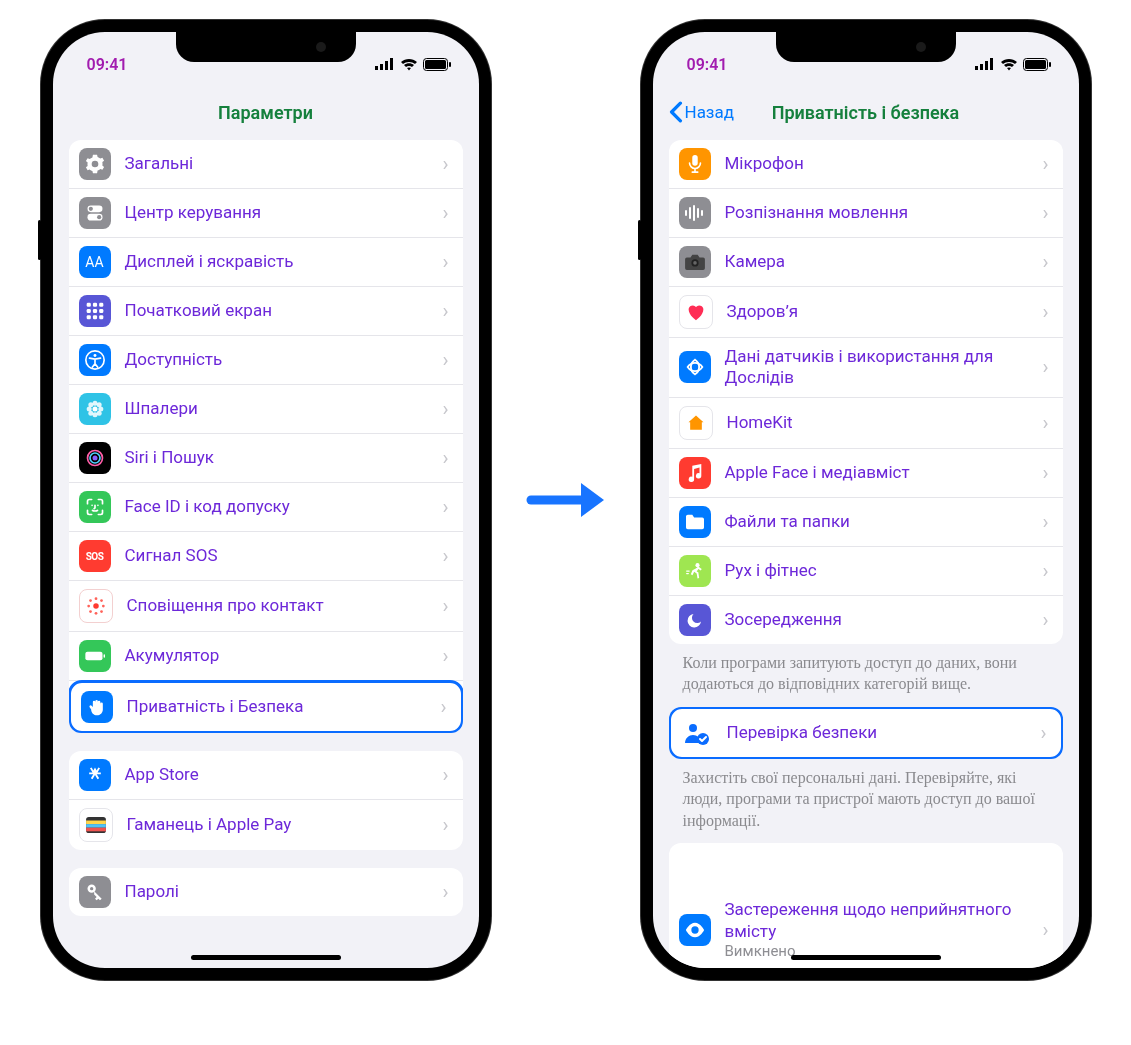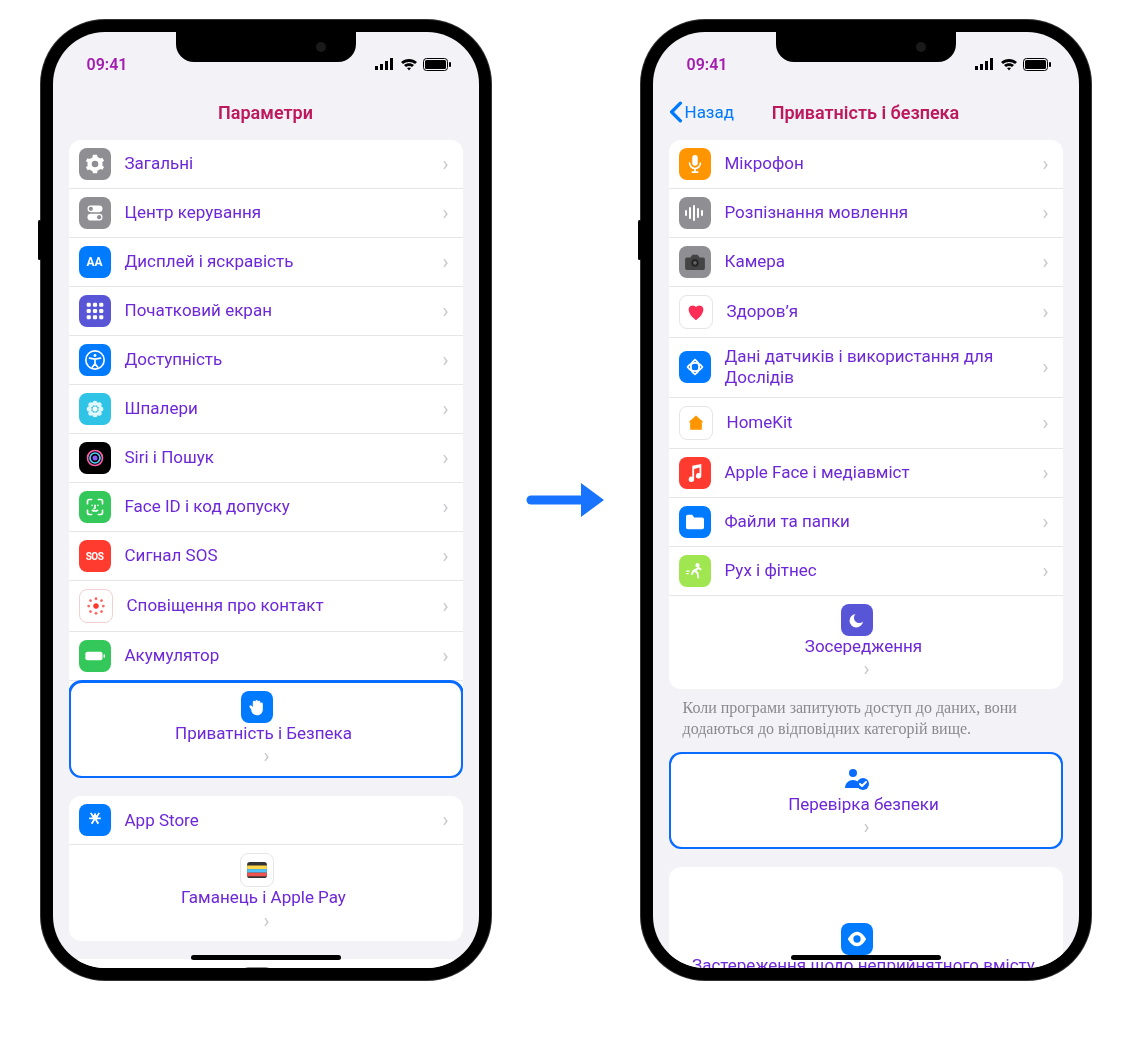--- a/index.html
+++ b/index.html
@@ -61,21 +61,21 @@
   .status-icons { display:flex; align-items:center; gap:5px; }
   .nav-bar {
     padding: 6px 16px 10px;
     display: flex;
     align-items: center;
     position: relative;
     min-height: 36px;
   }
   .nav-title {
     position: absolute; left:0; right:0; text-align:center;
-    font-size: 18px; font-weight: 600; color:#be185d;
+    font-size: 18px; font-weight: 600; color:#15803d;
     pointer-events:none;
   }
   .back-btn {
     display:flex; align-items:center; color:#007aff; font-size:17px; gap:2px; z-index:2;
   }
   .content {
     flex:1; overflow:hidden; padding: 0 16px 8px;
   }
   .group {
     background:#fff;
@@ -84,21 +84,21 @@
     overflow: hidden;
   }
   .row {
     display:flex; align-items:center;
     padding: 8px 14px 8px 10px;
     min-height: 46px;
     border-bottom: 1px solid #e5e5ea;
     position: relative;
     box-sizing: border-box;
   }
-  .row:last-child { border-bottom:none;flex-direction:column; }
+  .row:last-child { border-bottom:none; }
   .row.highlight {
     border: 3px solid #0a6cff;
     border-radius: 14px;
     margin: -1px;
     z-index: 2;
   }
   .icon-box {
     width: 32px; height: 32px; border-radius: 8px;
     display:flex; align-items:center; justify-content:center;
     flex-shrink:0; margin-right: 14px;
@@ -180,21 +180,21 @@
                 <rect x="3" y="3" width="18" height="8" rx="4"></rect>
                 <circle cx="7" cy="7" r="2.5" fill="#8e8e93"></circle>
                 <rect x="3" y="13" width="18" height="8" rx="4"></rect>
                 <circle cx="17" cy="17" r="2.5" fill="#8e8e93"></circle>
               </svg>
             </div>
           <div class="row-label">Центр керування</div>
           <span class="chevron">›</span>
         </div>
         <div class="row">
-          <div class="icon-box bg-blue" style="font-weight:700;font-size:12px;">AA</div>
+          <div class="icon-box bg-blue" style="font-weight:400;font-size:14px;">AA</div>
           <div class="row-label">Дисплей і яскравість</div>
           <span class="chevron">›</span>
         </div>
         <div class="row">
           <div class="icon-box bg-indigo">
               <svg width="20" height="20" viewBox="0 0 24 24" fill="#fff">
                 <rect x="2" y="2" width="5" height="5" rx="1.5"></rect>
                 <rect x="9.5" y="2" width="5" height="5" rx="1.5"></rect>
                 <rect x="17" y="2" width="5" height="5" rx="1.5"></rect>
                 <rect x="2" y="9.5" width="5" height="5" rx="1.5"></rect>
@@ -330,20 +330,21 @@
 
       <div class="group">
         <div class="row">
           <div class="icon-box bg-gray">
               <svg width="20" height="20" viewBox="0 0 24 24" fill="#fff">
                 <circle cx="8" cy="8" r="5"></circle>
                 <circle cx="8" cy="8" r="2" fill="#8e8e93"></circle>
                 <path d="M11 11l9 9-2 2-2-2-2 2-2-2 2-2-3-3z"></path>
               </svg>
             </div>
+          <div class="row-label">Паролі</div>
           <span class="chevron">›</span>
         </div>
       </div>
     </div>
     <div class="home-indicator"></div>
   </div>
 </div>
 
 <div class="arrow-between">
   <svg width="80" height="50" viewBox="0 0 80 50">
@@ -495,20 +496,21 @@
                 <circle cx="10" cy="9" r="4" fill="#0a6cff"></circle>
                 <path d="M2 24c0-5 4-8 8-8s8 3 8 8H2z" fill="#0a6cff"></path>
                 <circle cx="20" cy="20" r="6" fill="#0a6cff"></circle>
                 <path d="M17 20l2 2 4-4" fill="none" stroke="#fff" stroke-width="2" stroke-linecap="round" stroke-linejoin="round"></path>
               </svg>
             </div>
           <div class="row-label">Перевірка безпеки</div>
           <span class="chevron">›</span>
         </div>
       </div>
+      <div class="footer-text">Захистіть свої персональні дані. Перевіряйте, які люди, програми та пристрої мають доступ до вашої інформації.</div>
 
       <div class="group">
         <div class="row" style="min-height:60px;margin-top:48px;">
           <div class="icon-box bg-blue">
               <svg width="22" height="16" viewBox="0 0 24 16" fill="#fff">
                 <path d="M12 0C6 0 2 8 2 8s4 8 10 8 10-8 10-8-4-8-10-8zm0 12a4 4 0 110-8 4 4 0 010 8z"></path>
                 <circle cx="12" cy="8" r="2" fill="#007aff"></circle>
               </svg>
             </div>
           <div style="flex:1;">

